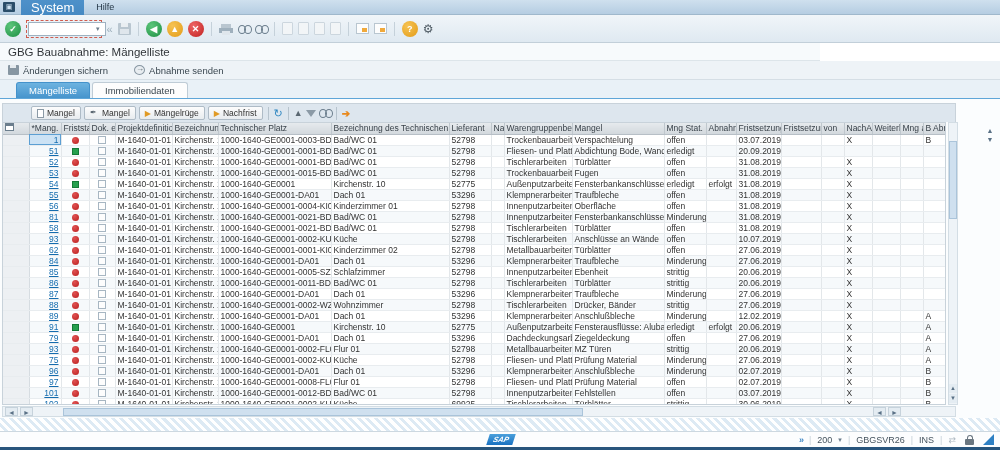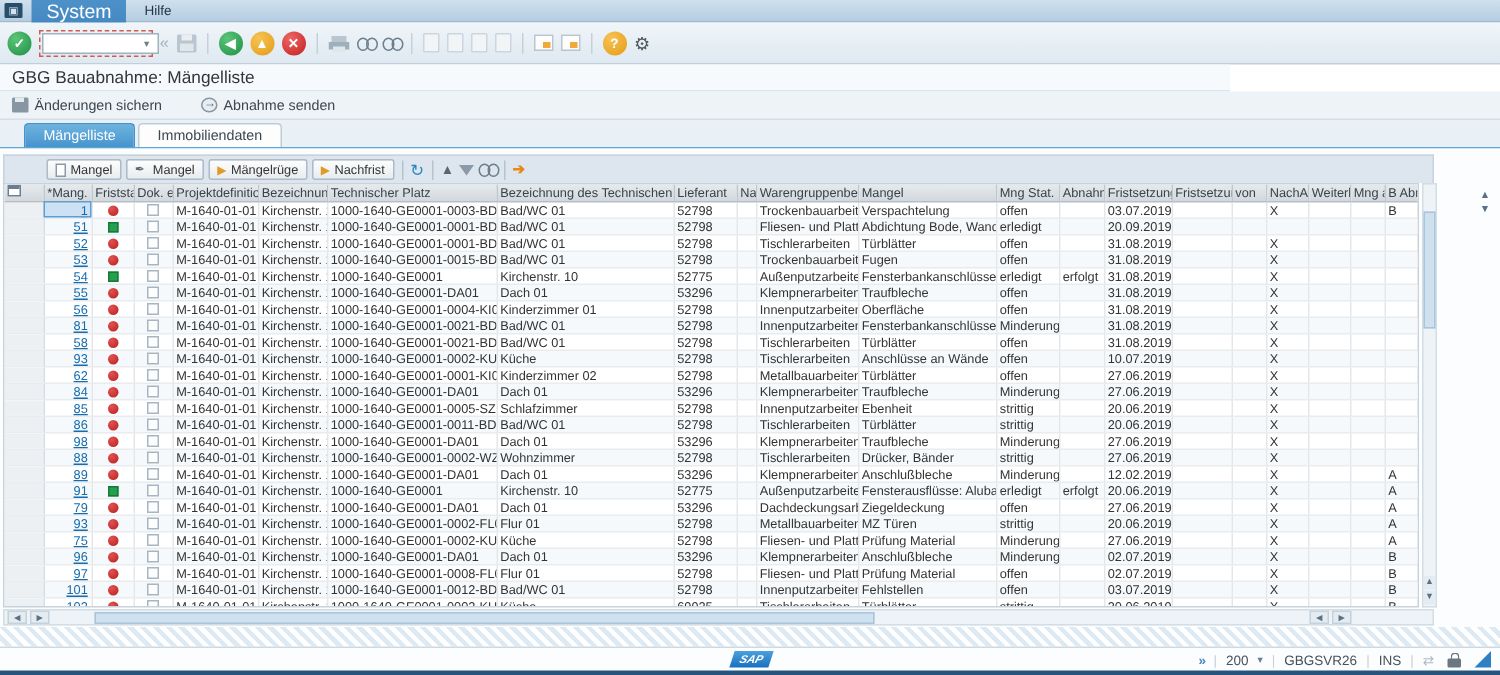--- a/index.html
+++ b/index.html
@@ -585,21 +585,21 @@
             <td>20.06.2019</td>
             <td></td>
             <td></td>
             <td>X</td>
             <td></td>
             <td></td>
             <td></td>
           </tr>
           <tr class="even">
             <td class="selcell"></td>
-            <td class="nr"><a>98</a></td>
+            <td class="nr"><a>87</a></td>
             <td style="text-align: center;"><span class="led red"></span></td>
             <td style="text-align: center;"><span class="cbx"></span></td>
             <td>M-1640-01-01</td>
             <td>Kirchenstr. 10</td>
             <td>1000-1640-GE0001-DA01</td>
             <td>Dach 01</td>
             <td>53296</td>
             <td></td>
             <td>Klempnerarbeiten</td>
             <td>Traufbleche</td>

